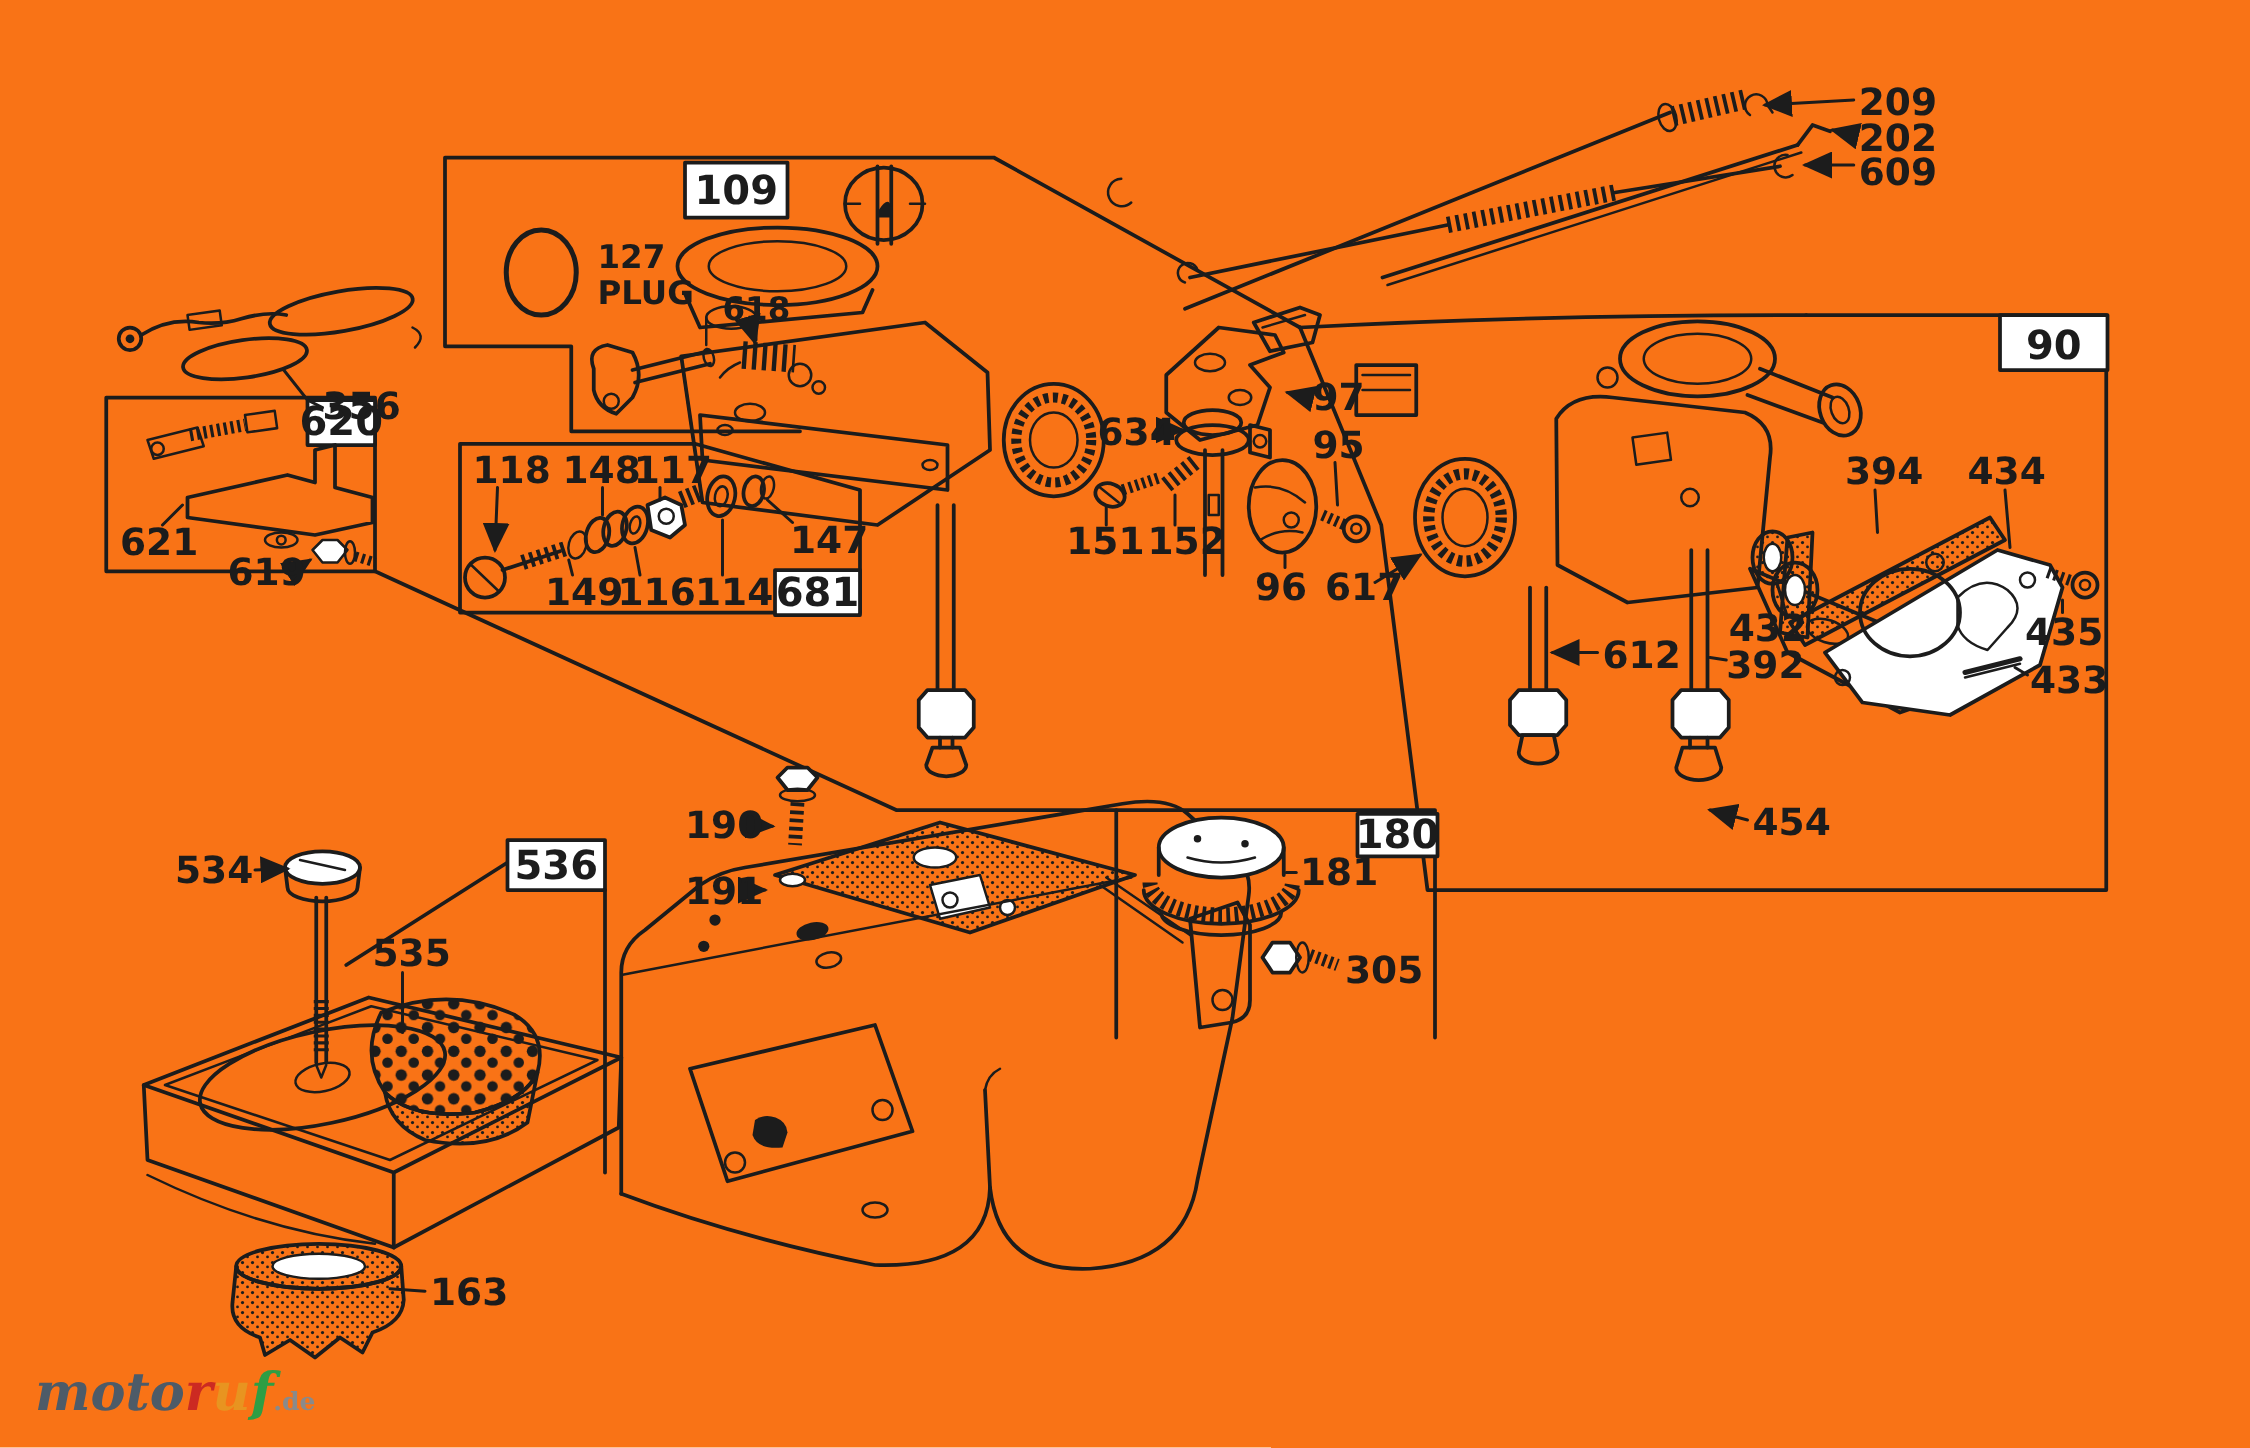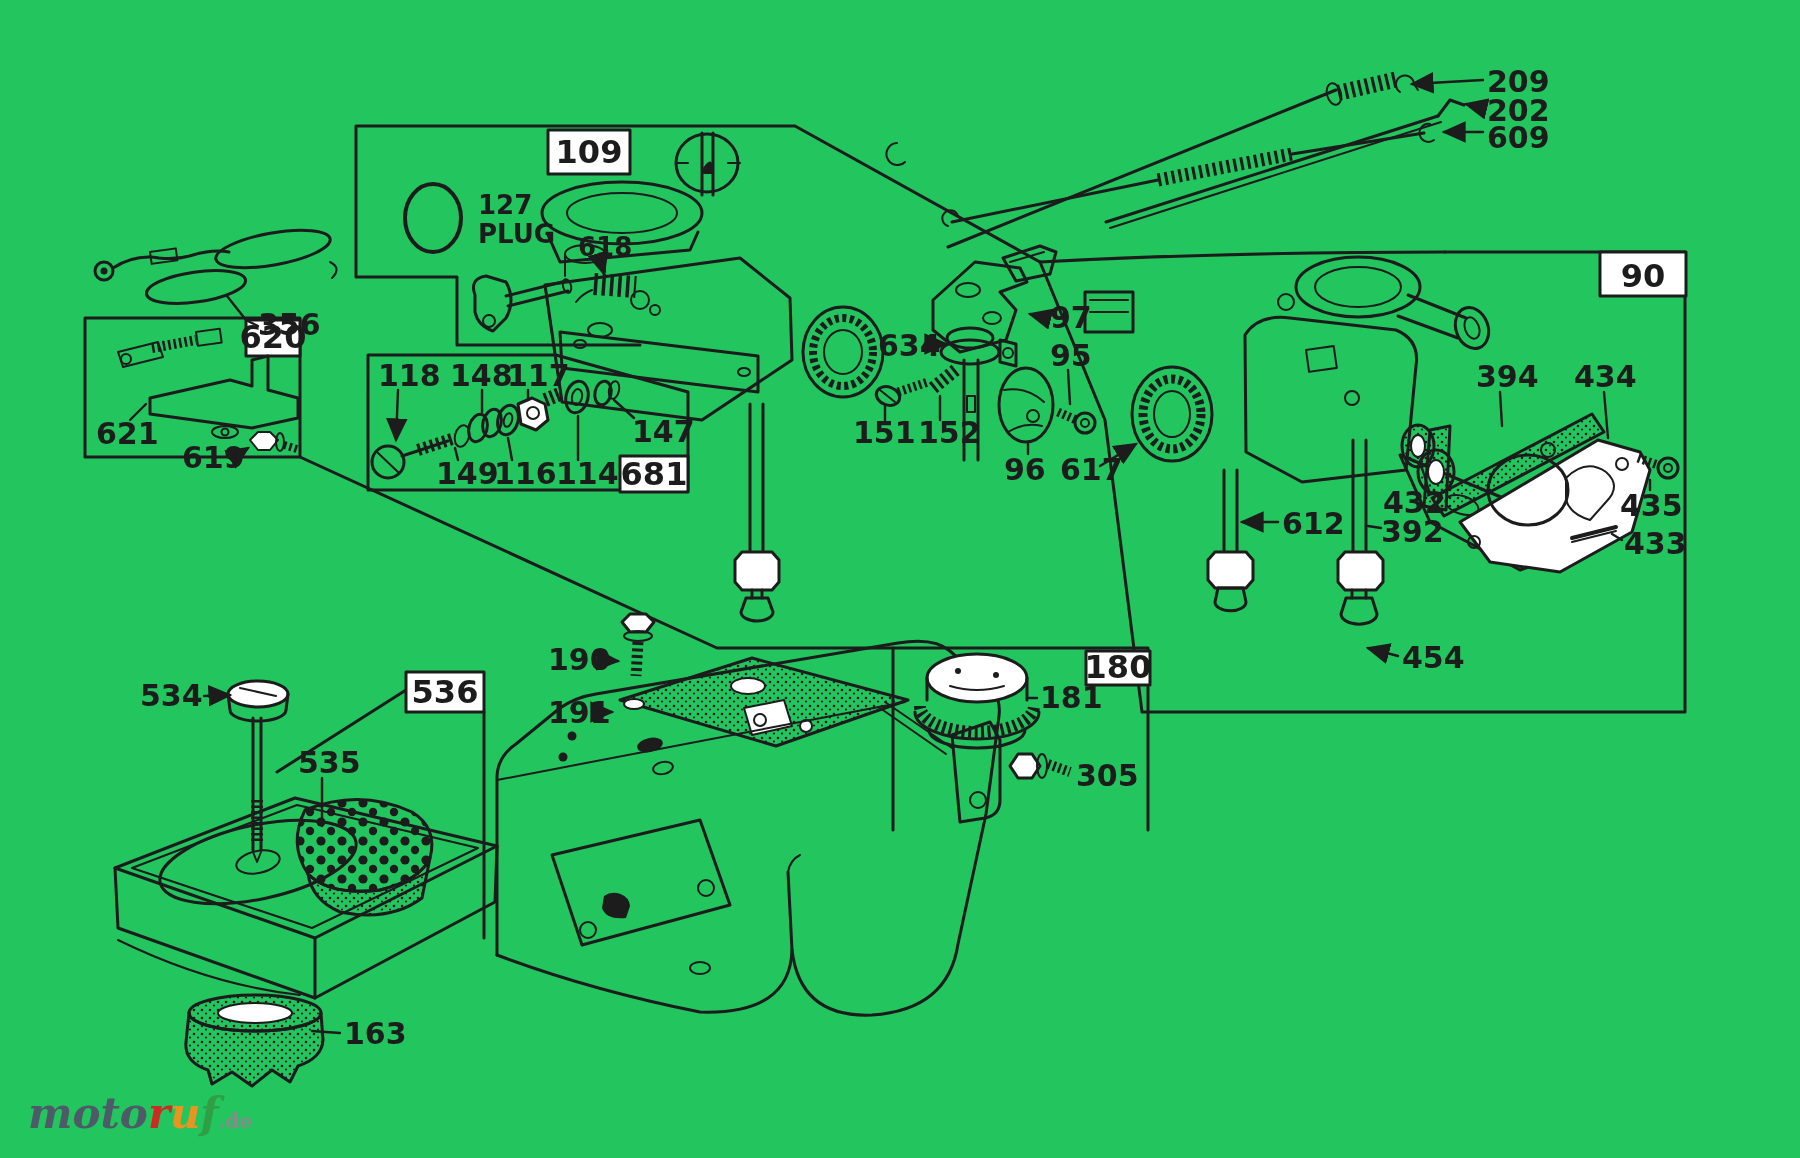--- a/index.html
+++ b/index.html
@@ -1,16 +1,16 @@
 <!DOCTYPE html>
 <html><head>
 <meta charset="utf-8">
 <style>
   html,body{margin:0;padding:0;background:#ffffff;}
-  .stage{position:relative;width:1800px;height:1158px;background:#22c55e;overflow:hidden;
+  .stage{position:relative;width:1800px;height:1158px;background:#f97316;overflow:hidden;
          font-family:"DejaVu Sans","Liberation Sans",sans-serif;}
   svg{position:absolute;left:0;top:0;}
   .ink{stroke:#1c1c1c;fill:none;stroke-width:3;stroke-linecap:round;stroke-linejoin:round;}
   .ink2{stroke:#1c1c1c;fill:none;stroke-width:2;stroke-linecap:round;stroke-linejoin:round;}
   .inkfat{stroke:#1c1c1c;fill:none;stroke-width:4;stroke-linecap:round;stroke-linejoin:round;}
   .wfill{fill:#ffffff;}
   .solid{fill:#1c1c1c;stroke:none;}
   .lead{stroke:#1c1c1c;fill:none;stroke-width:2.4;stroke-linecap:round;}
   .coil{stroke:#1c1c1c;fill:none;stroke-linecap:butt;}
   .callout{font-family:"DejaVu Sans","Liberation Sans",sans-serif;font-weight:700;font-size:30px;fill:#1c1c1c;}

